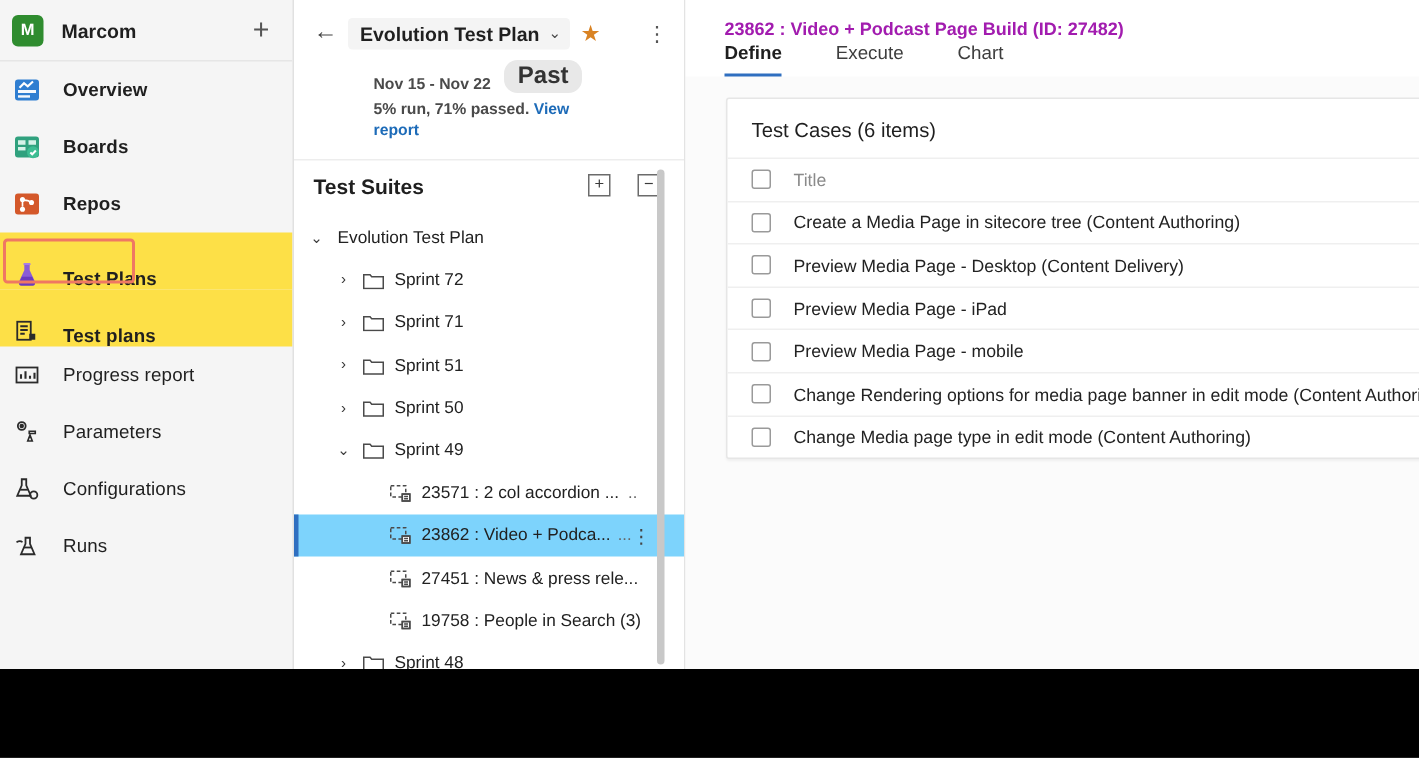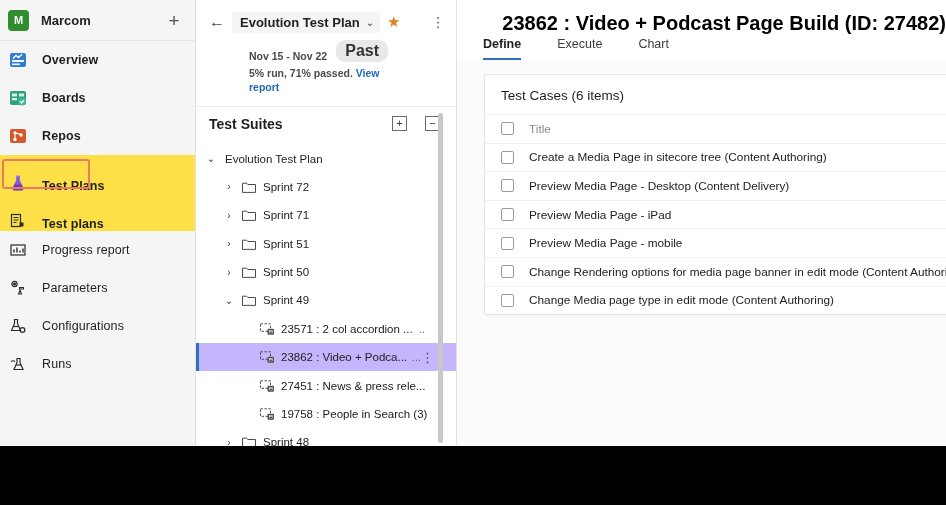--- a/index.html
+++ b/index.html
@@ -126,21 +126,21 @@
     width: 15px; height: 15px; border: 1px solid #6b6b6b;
     display: flex; align-items: center; justify-content: center;
     font-size: 11px; color: #3a3a3a; line-height: 1; margin-left: 18px;
   }
 
   .tree { padding-top: 4px; position: relative; }
   .tree-row {
     height: 28.4px; display: flex; align-items: center;
     font-size: 11.5px; color: #212121; position: relative;
   }
-  .tree-row.selected { background: #c4b5fd; }
+  .tree-row.selected { background: #7dd3fc; }
   .tree-row.selected::before {
     content: ""; position: absolute; left: 0; top: 0; bottom: 0;
     width: 3px; background: #2f6fc0;
   }
   .twisty {
     width: 14px; flex: 0 0 14px; text-align: center;
     color: #3a3a3a; font-size: 10px;
   }
   .tree-label { margin-left: 7px; white-space: nowrap; overflow: hidden; }
   .folder-ico, .suite-ico { width: 14px; height: 12px; flex: 0 0 14px; display:block; }
@@ -151,21 +151,21 @@
     position: absolute; right: 13px; top: 113px;
     width: 5px; height: 330px; background: #c8c8c8; border-radius: 3px;
   }
 
   
   .right {
     flex: 1 1 auto; height: 446px;
     background: #fbfbfb; position: relative; overflow: hidden;
   }
   .right-head { background: #ffffff; padding: 12px 0 0 26px; }
-  .right-title { font-size: 20px; font-weight: 700; color: #000000; text-align: right; }
+  .right-title { font-size: 12px; font-weight: 700; color: #a21caf; }
   .tabs { display: flex; gap: 36px; margin-top: 2px; }
   .tab {
     font-size: 12.5px; color: #3d3d3d; padding-bottom: 9px;
     position: relative;
   }
   .tab.active { font-weight: 700; color: #1f1f1f; }
   .tab.active::after {
     content: ""; position: absolute; left: 0; right: 0; bottom: 0;
     height: 2px; background: #2f6fc0;
   }

